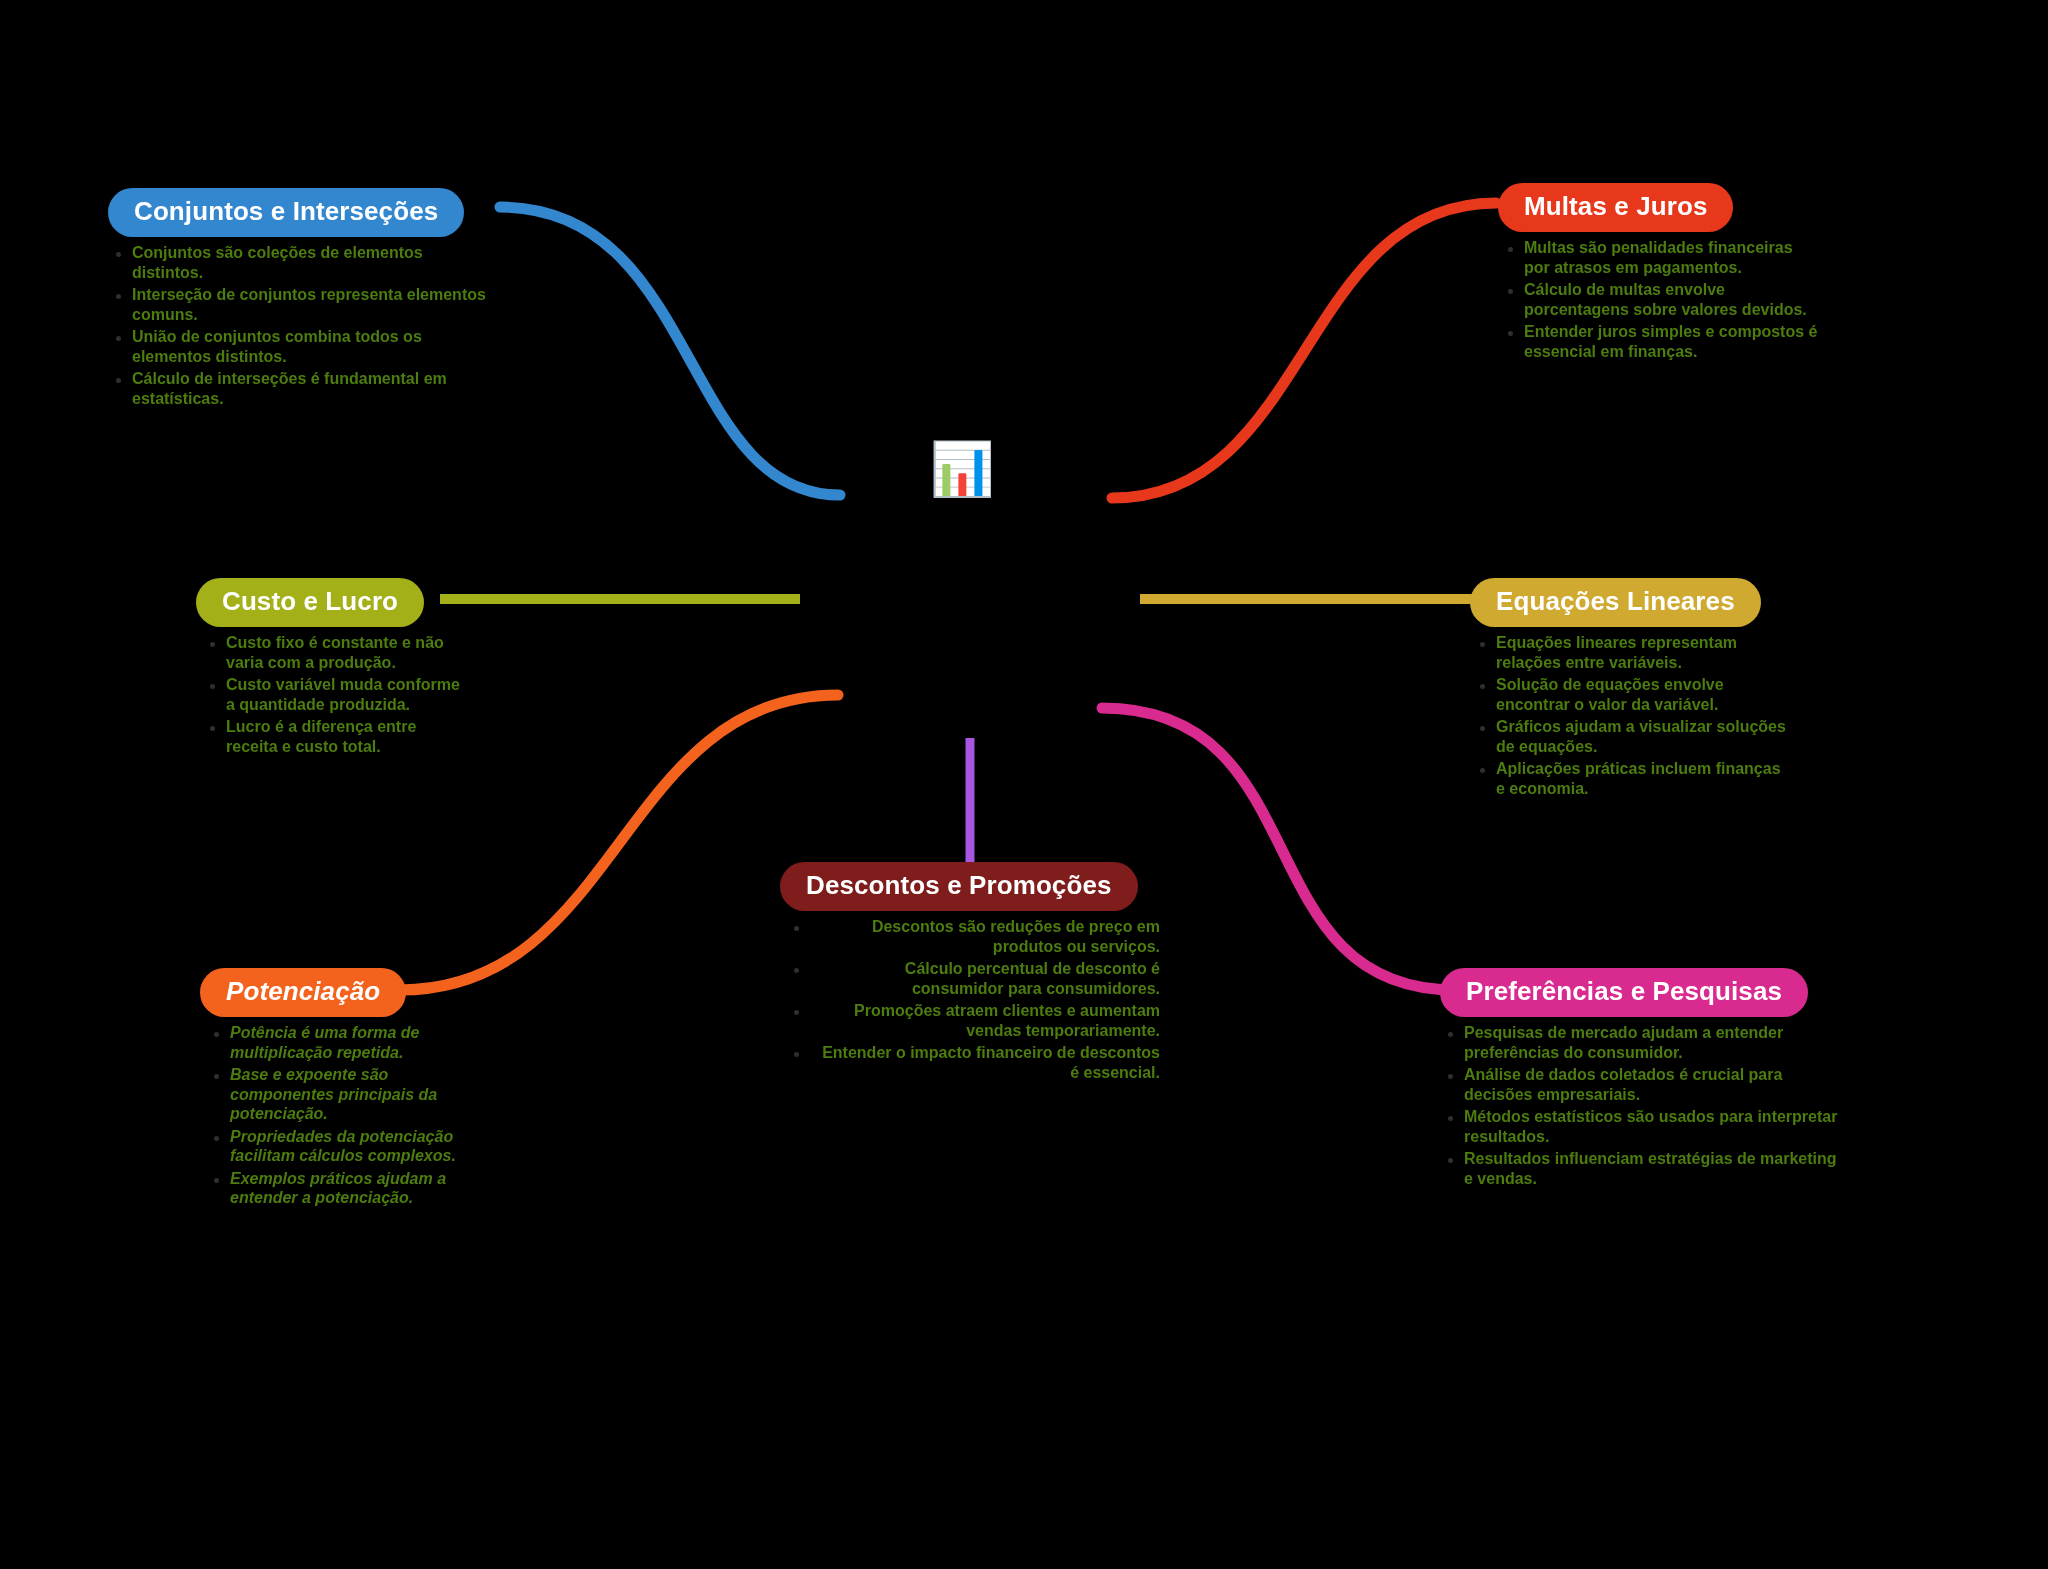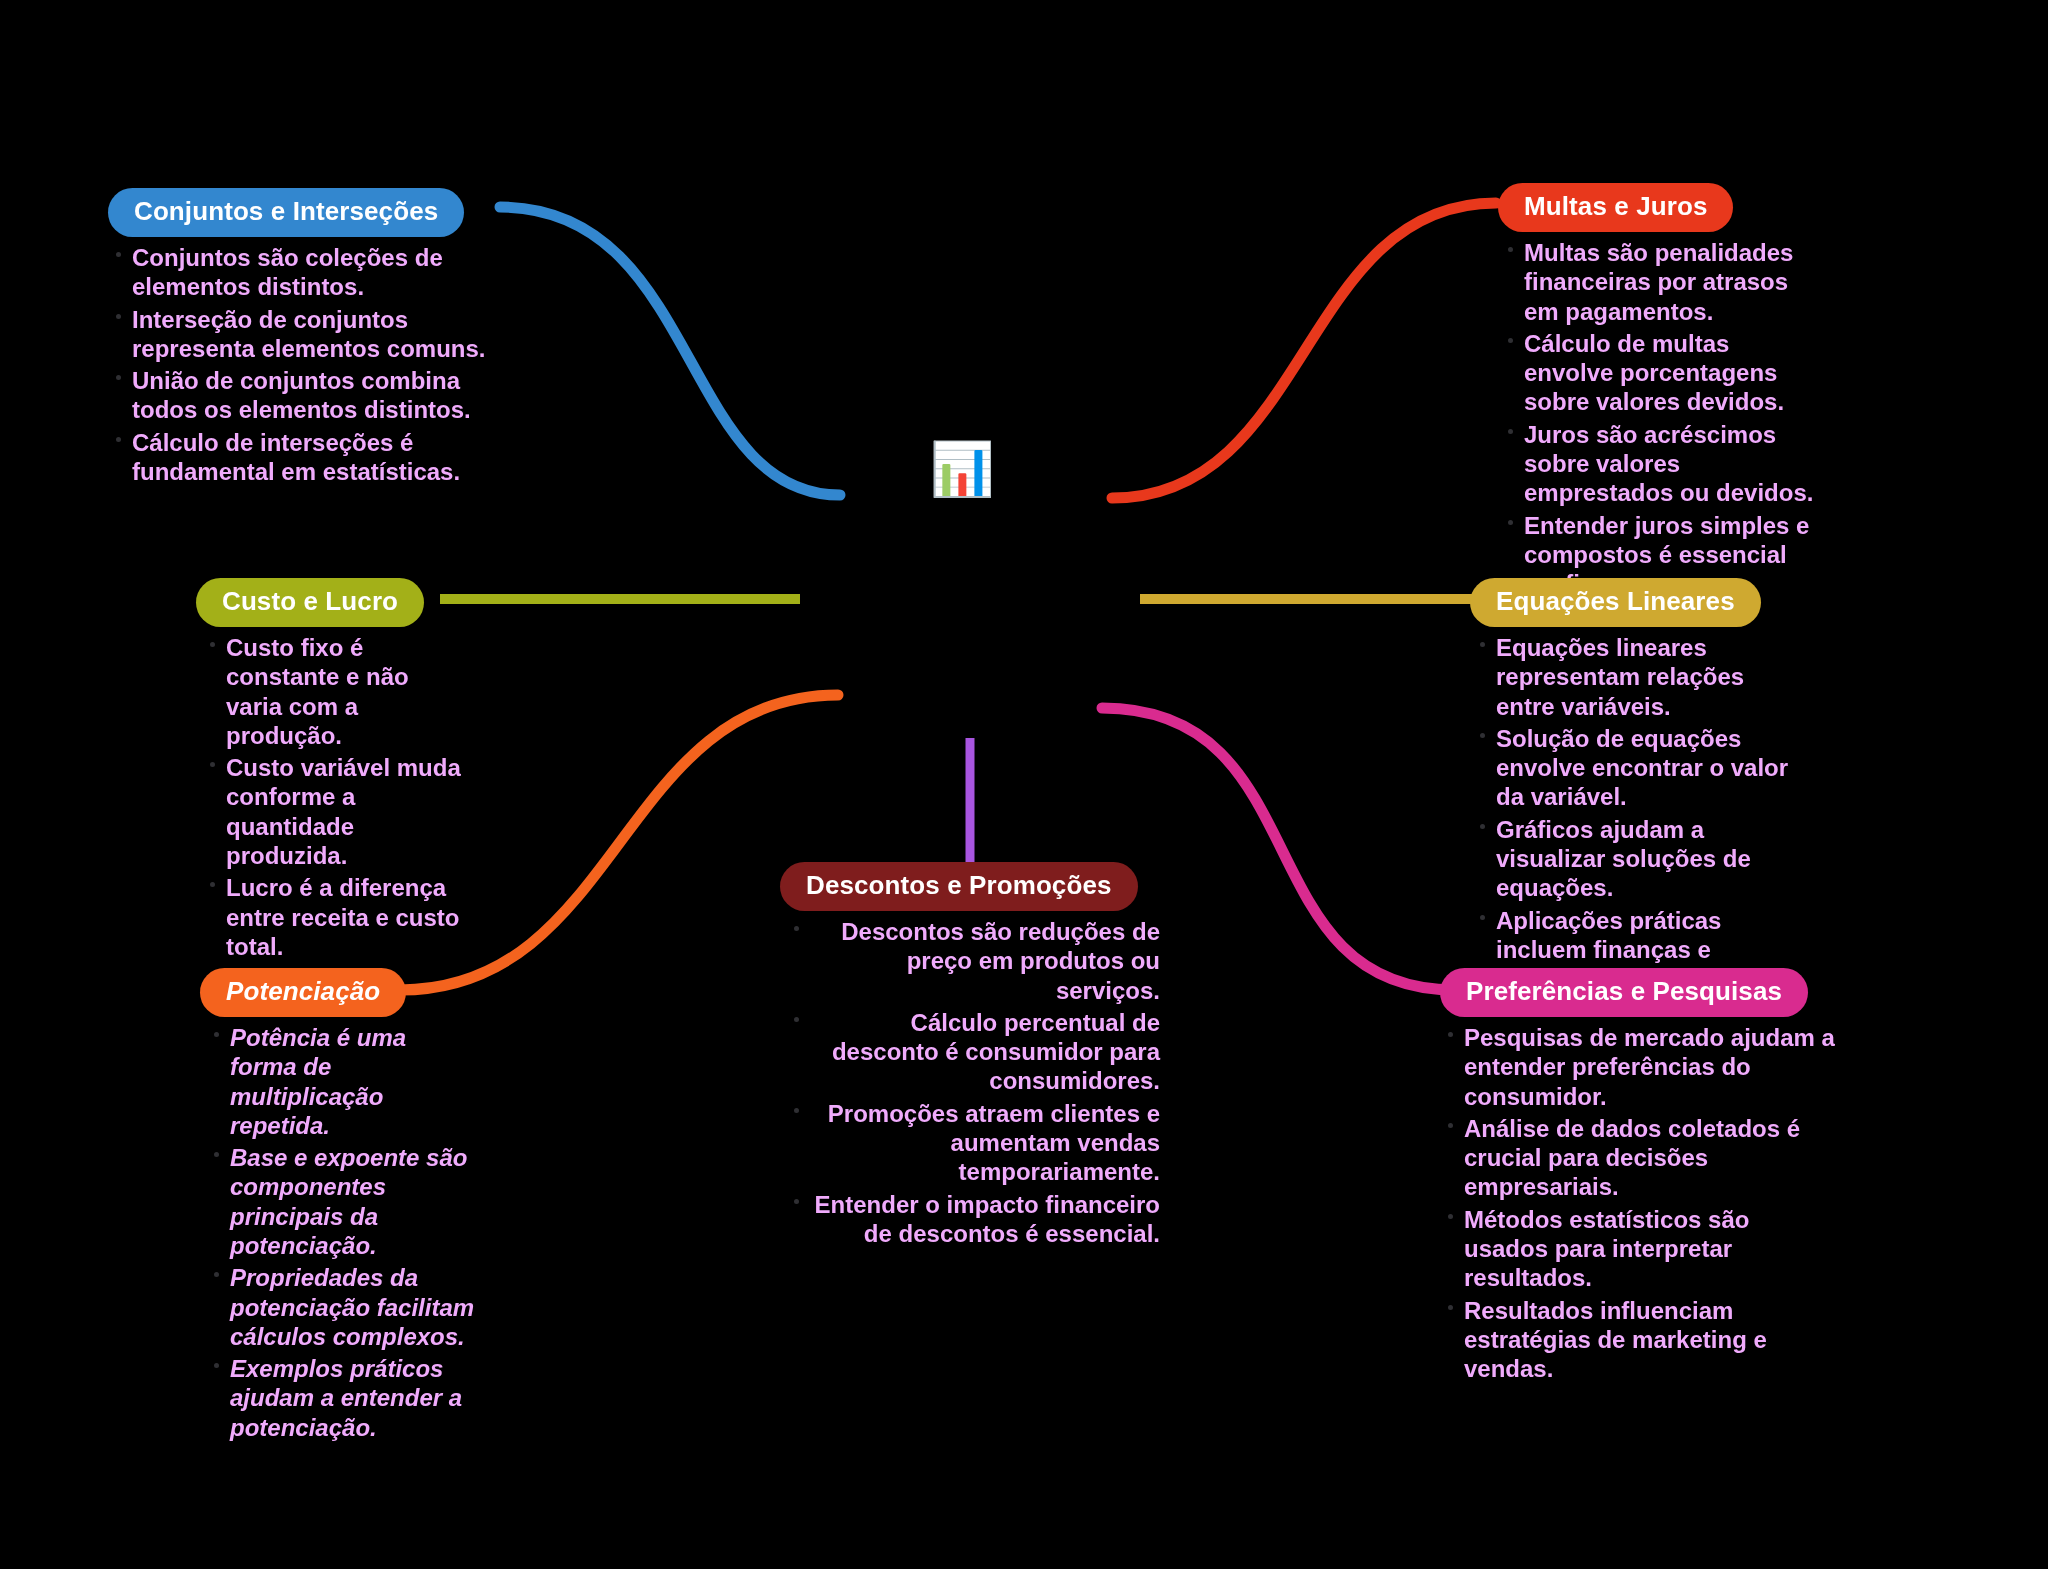--- a/index.html
+++ b/index.html
@@ -43,22 +43,22 @@
     line-height: 1.12;
     white-space: nowrap;
   }
   ul.bullets {
     list-style: none;
     margin: 6px 0 0 0;
     padding: 0;
   }
   ul.bullets li {
     position: relative;
-    color: #f0abfc;
-    font-size: 24px;
+    color: #4d7c0f;
+    font-size: 16px;
     line-height: 1.22;
     font-weight: bold;
     padding-left: 20px;
     margin-bottom: 3px;
   }
   ul.bullets li::before {
     content: "";
     position: absolute;
     left: 4px;
     top: 9px;
@@ -128,21 +128,20 @@
       <li>União de conjuntos combina todos os elementos distintos.</li>
       <li>Cálculo de interseções é fundamental em estatísticas.</li>
     </ul>
   </div>
 
   <div class="node" id="n-multas">
     <span class="pill" style="background:#E8381C">Multas e Juros</span>
     <ul class="bullets">
       <li>Multas são penalidades financeiras por atrasos em pagamentos.</li>
       <li>Cálculo de multas envolve porcentagens sobre valores devidos.</li>
-      <li>Juros são acréscimos sobre valores emprestados ou devidos.</li>
       <li>Entender juros simples e compostos é essencial em finanças.</li>
     </ul>
   </div>
 
   <div class="node" id="n-custo">
     <span class="pill" style="background:#A3B018">Custo e Lucro</span>
     <ul class="bullets">
       <li>Custo fixo é constante e não varia com a produção.</li>
       <li>Custo variável muda conforme a quantidade produzida.</li>
       <li>Lucro é a diferença entre receita e custo total.</li>

